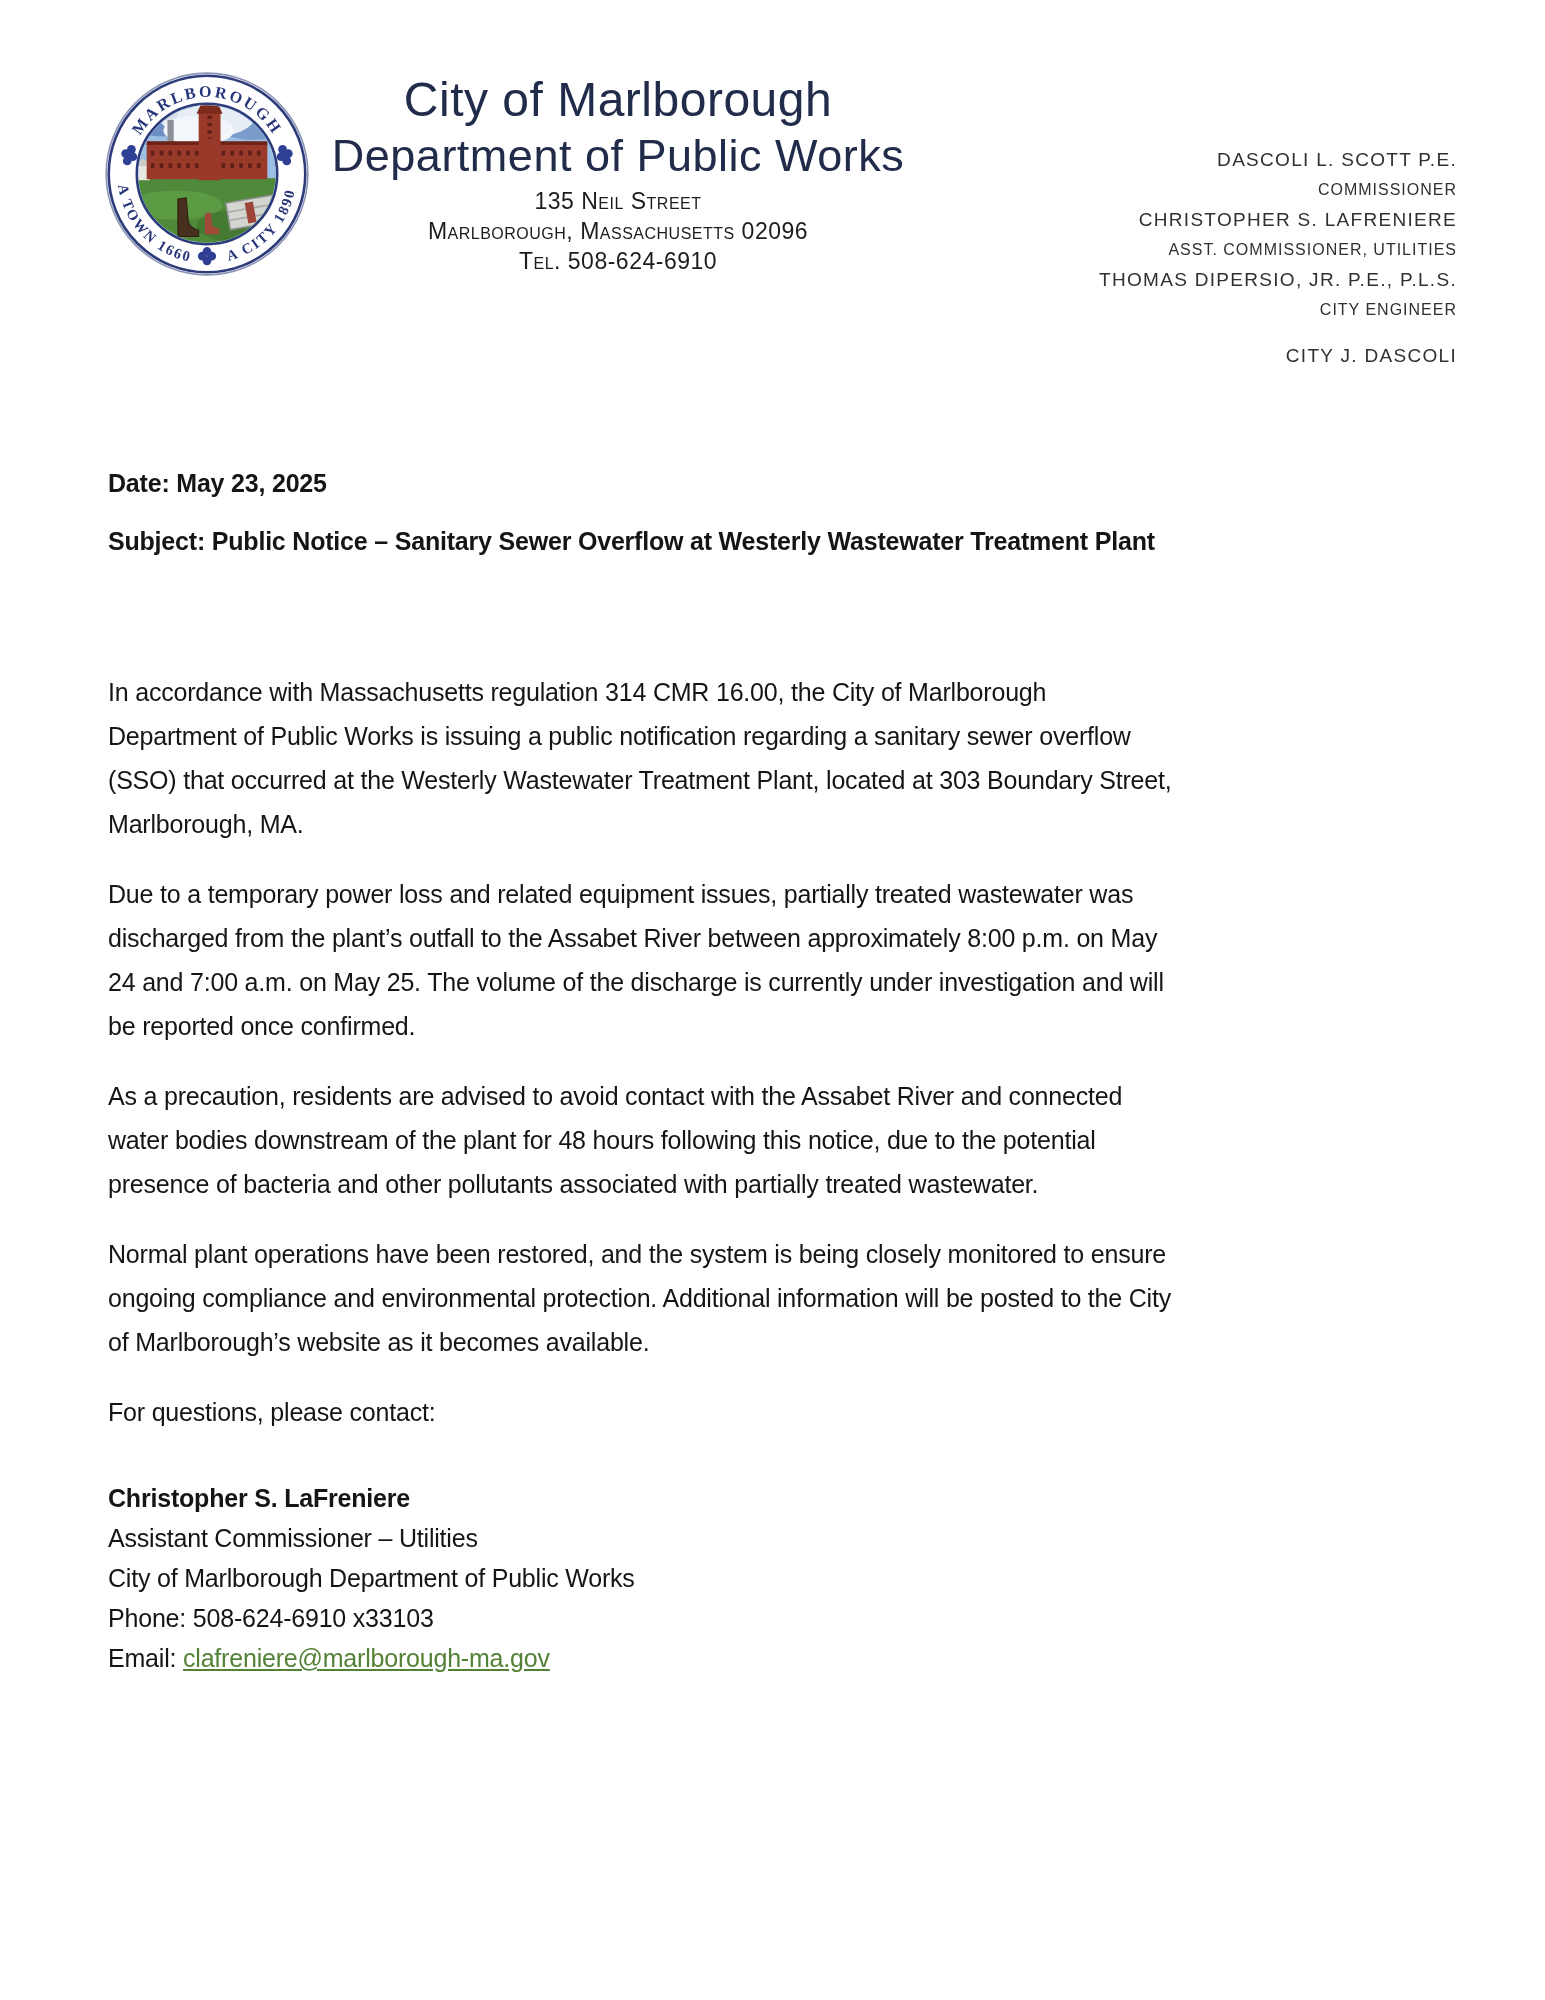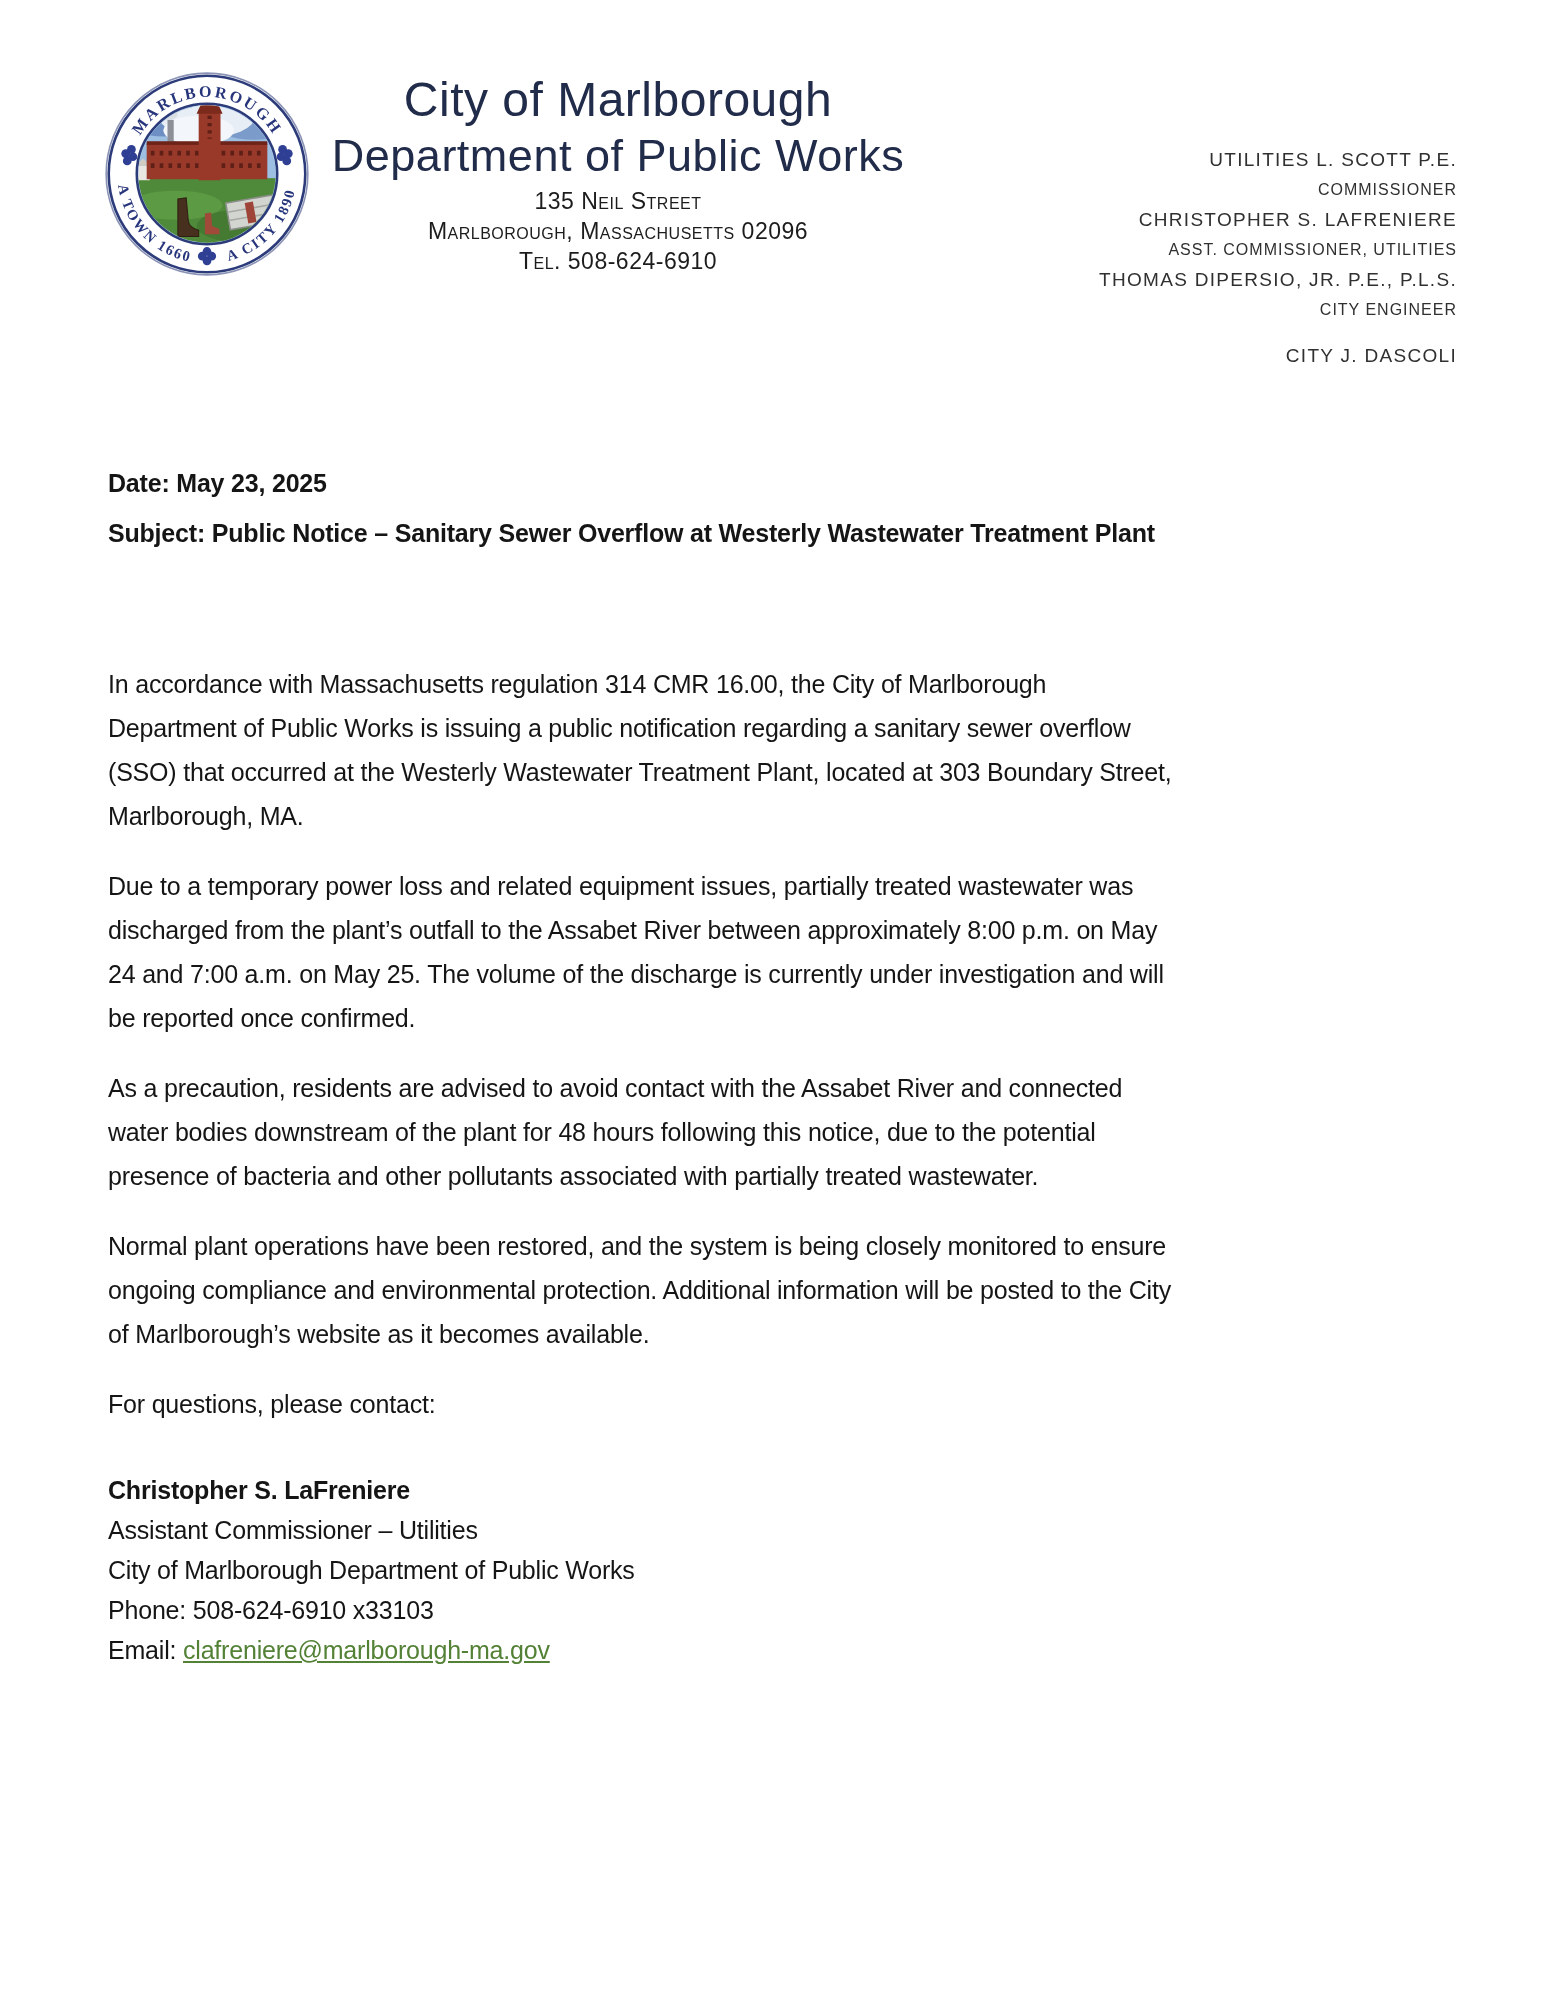--- a/index.html
+++ b/index.html
@@ -30,21 +30,21 @@
     position:absolute; right:88px; top:145px; width:430px;
     text-align:right; color:#303030;
   }
   .official-name { font-size:19px; letter-spacing:1.3px; line-height:30px; }
   .official-title { font-size:16px; letter-spacing:1px; line-height:30px; }
   .official.spaced { margin-top:16px; }
 
   
   .letter { position:absolute; left:108px; top:466px; width:1070px; }
   .line-bold { font-weight:700; font-size:25px; line-height:34px; letter-spacing:-0.2px; }
-  .subject { margin-top:16px; }
+  .subject { margin-top:24px; }
   .gap-block { height:112px; }
   .para { font-size:25px; line-height:44px; margin:0 0 26px 0; letter-spacing:-0.2px; }
 
   .contact { margin-top:44px; font-size:25px; line-height:40px; letter-spacing:-0.2px; }
   .contact .contact-name { font-weight:700; }
   .email-link { color:#538135; text-decoration:underline; cursor:pointer;margin-top:15px; }
 </style>
 </head>
 <body>
 
@@ -138,21 +138,21 @@
       <div class="org-subtitle">Department of Public Works</div>
       <div class="org-address">
         <div>135 Neil Street</div>
         <div>Marlborough, Massachusetts 02096</div>
         <div>Tel. 508-624-6910</div>
       </div>
     </div>
 
     <div class="officials">
       <div class="official">
-        <div class="official-name">UTILITIES L. SCOTT P.E.</div>
+        <div class="official-name">DASCOLI L. SCOTT P.E.</div>
         <div class="official-title">COMMISSIONER</div>
       </div>
       <div class="official">
         <div class="official-name">CHRISTOPHER S. LAFRENIERE</div>
         <div class="official-title">ASST. COMMISSIONER, UTILITIES</div>
       </div>
       <div class="official">
         <div class="official-name">THOMAS DIPERSIO, JR. P.E., P.L.S.</div>
         <div class="official-title">CITY ENGINEER</div>
       </div>

